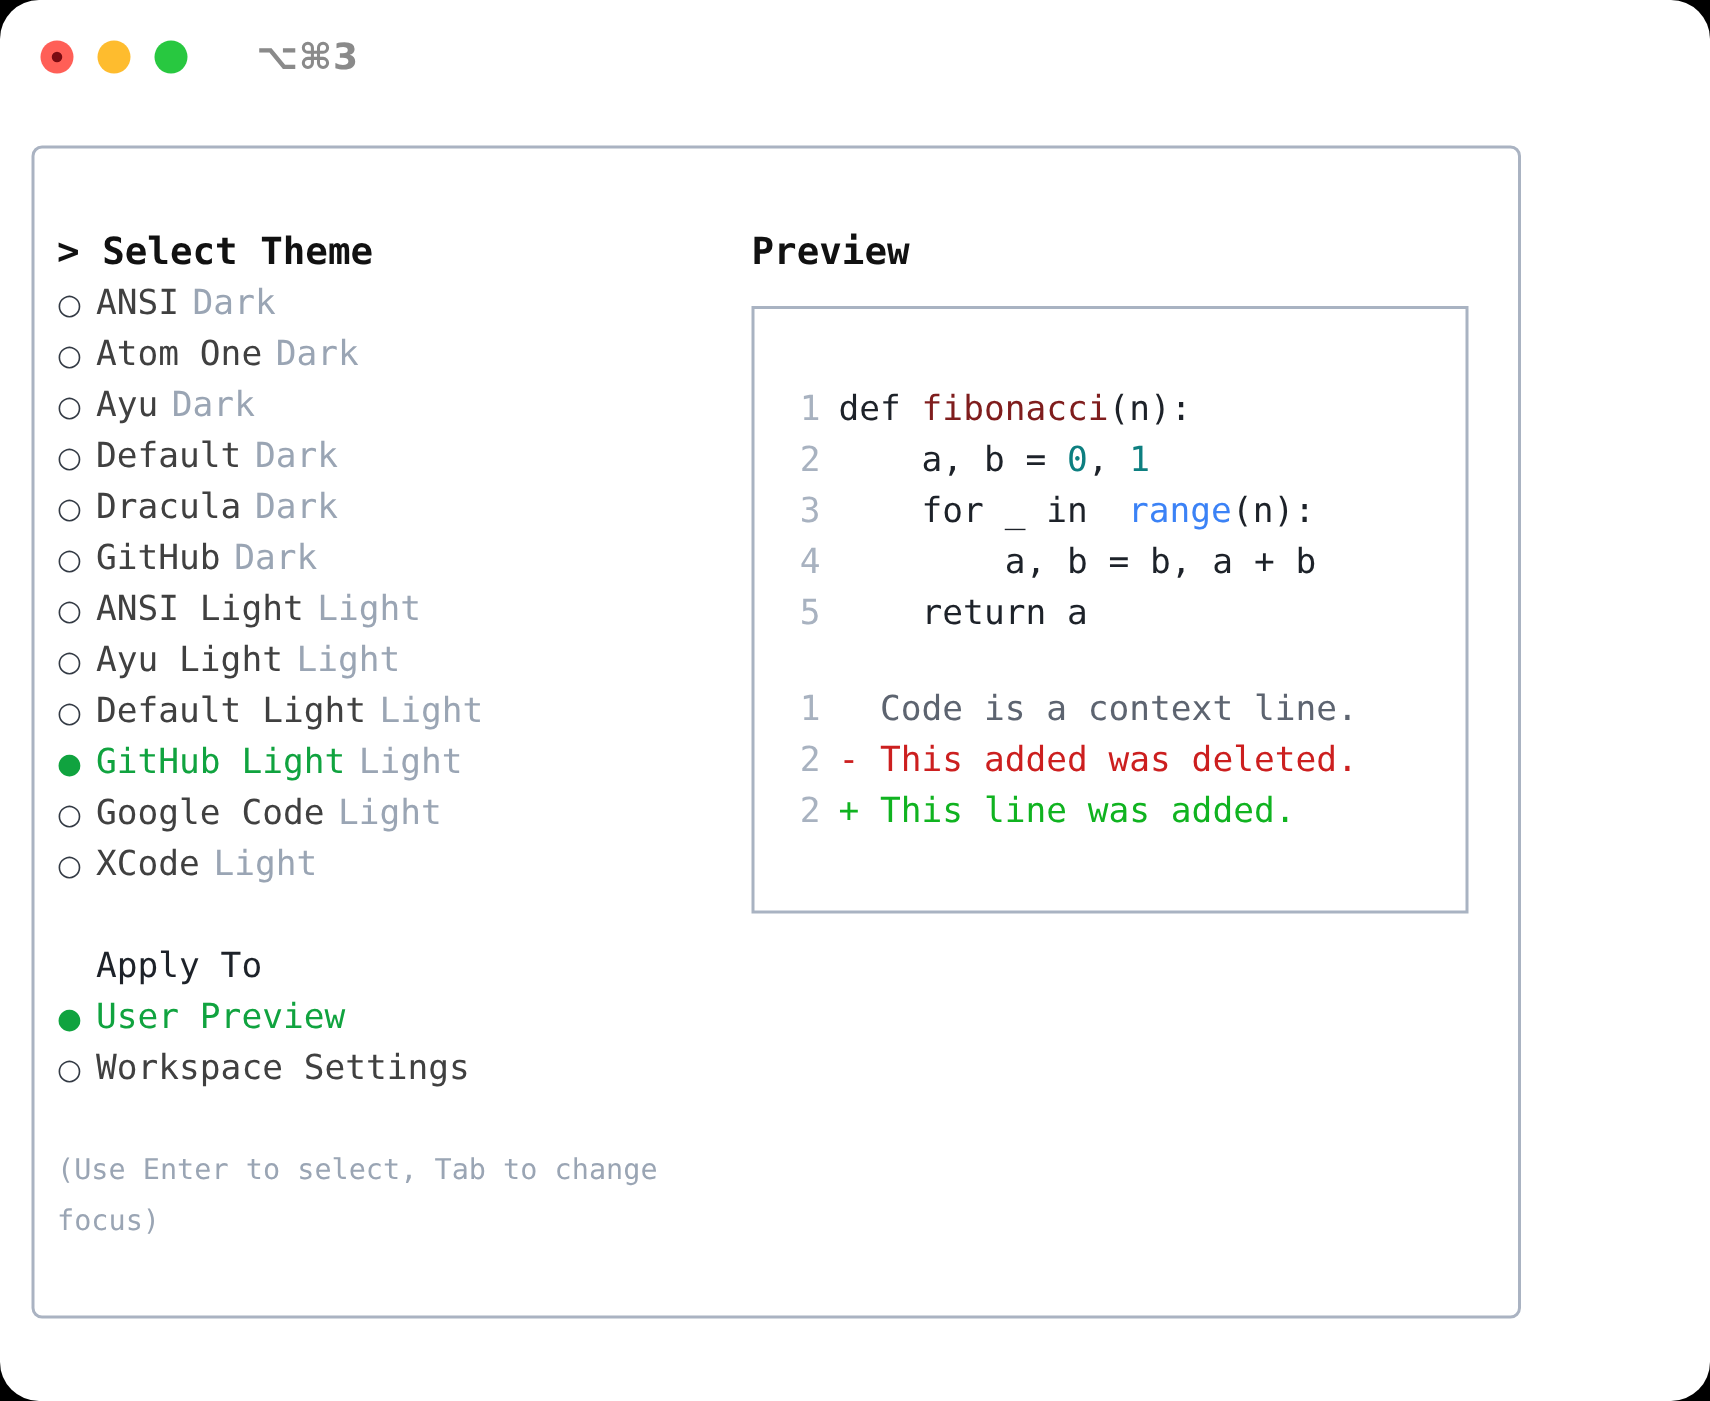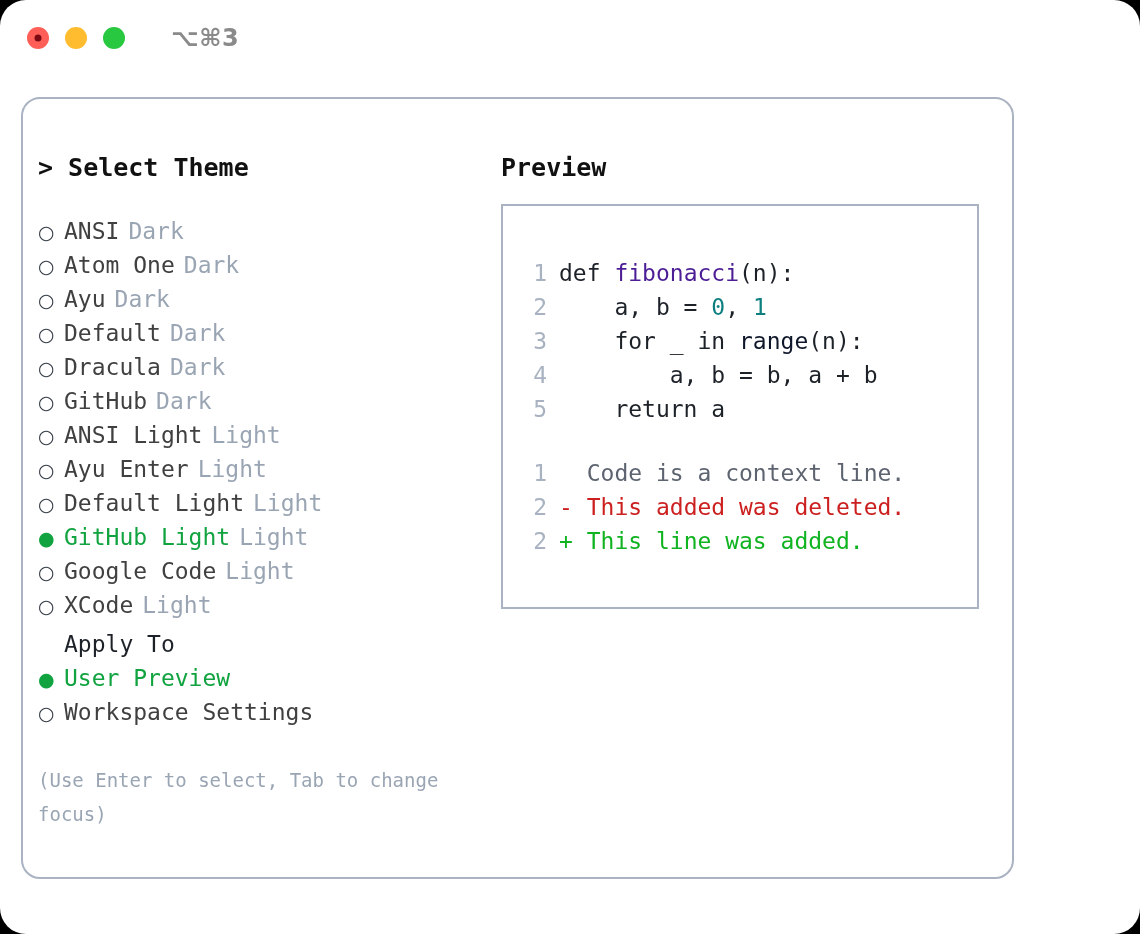--- a/index.html
+++ b/index.html
@@ -71,21 +71,21 @@
   }
 
   
   .panel {
     position: absolute;
     left: 21px;
     top: 97px;
     width: 993px;
     height: 782px;
     border: 2px solid #aab3c2;
-    border-radius: 19px;
+    border-radius: 7px;
     box-sizing: border-box;
     background: #ffffff;
   }
 
   .panel-inner {
     position: absolute;
     left: 0; top: 0;
     width: 100%;
     height: 100%;
   }
@@ -134,21 +134,20 @@
     font-family: "DejaVu Sans", "Liberation Sans", sans-serif;
   }
   .opt-bullet.sel { color: #10a33f; }
   .opt-label {
     color: #404040;
   }
   .opt-row.selected .opt-label { color: #10a33f; }
   .opt-suffix {
     color: #9aa5b4;
     margin-left: 9px;
-    margin-top: 29px;
   }
 
   .group-heading {
     height: 34px;
     line-height: 34px;
     font-size: 23px;
     color: #1d2229;
     padding-left: 26px;
     white-space: pre;
   }
@@ -190,23 +189,23 @@
   }
   .lineno {
     width: 28px;
     flex: 0 0 28px;
     text-align: right;
     color: #a8b2c0;
     margin-right: 12px;
   }
   .code-text { color: #1d2229; }
 
-  .tok-fn   { color: #4c1d95; margin-top: 19px; }
+  .tok-fn   { color: #7f1d1d; margin-top: 19px; }
   .tok-num  { color: #0d7f80; }
-  .tok-kw   { color: #0f172a; }
+  .tok-kw   { color: #3b82f6; margin-left: 13px; }
   .tok-plain{ color: #1d2229; }
 
   .diff-context { color: #5d6470; }
   .diff-del { color: #cc1f1f; }
   .diff-add { color: #10b320; }
 
   .diff-gap { height: 30px; }
 </style>
 </head>
 <body>
@@ -228,21 +227,21 @@
       <div class="left-col">
         <div class="section-title">&gt; Select Theme</div>
         <div id="theme-list">
             <div class="opt-row"><span class="opt-bullet">○</span><span class="opt-label">ANSI</span><span class="opt-suffix">Dark</span></div>
             <div class="opt-row"><span class="opt-bullet">○</span><span class="opt-label">Atom One</span><span class="opt-suffix">Dark</span></div>
             <div class="opt-row"><span class="opt-bullet">○</span><span class="opt-label">Ayu</span><span class="opt-suffix">Dark</span></div>
             <div class="opt-row"><span class="opt-bullet">○</span><span class="opt-label">Default</span><span class="opt-suffix">Dark</span></div>
             <div class="opt-row"><span class="opt-bullet">○</span><span class="opt-label">Dracula</span><span class="opt-suffix">Dark</span></div>
             <div class="opt-row"><span class="opt-bullet">○</span><span class="opt-label">GitHub</span><span class="opt-suffix">Dark</span></div>
             <div class="opt-row"><span class="opt-bullet">○</span><span class="opt-label">ANSI Light</span><span class="opt-suffix">Light</span></div>
-            <div class="opt-row"><span class="opt-bullet">○</span><span class="opt-label">Ayu Enter</span><span class="opt-suffix">Light</span></div>
+            <div class="opt-row"><span class="opt-bullet">○</span><span class="opt-label">Ayu Light</span><span class="opt-suffix">Light</span></div>
             <div class="opt-row"><span class="opt-bullet">○</span><span class="opt-label">Default Light</span><span class="opt-suffix">Light</span></div>
             <div class="opt-row selected"><span class="opt-bullet sel">●</span><span class="opt-label">GitHub Light</span><span class="opt-suffix">Light</span></div>
             <div class="opt-row"><span class="opt-bullet">○</span><span class="opt-label">Google Code</span><span class="opt-suffix">Light</span></div>
             <div class="opt-row"><span class="opt-bullet">○</span><span class="opt-label">XCode</span><span class="opt-suffix">Light</span></div>
           </div>
 
         <div class="spacer-row"></div>
 
         <div class="group-heading">Apply To</div>
         <div id="apply-to-list">

